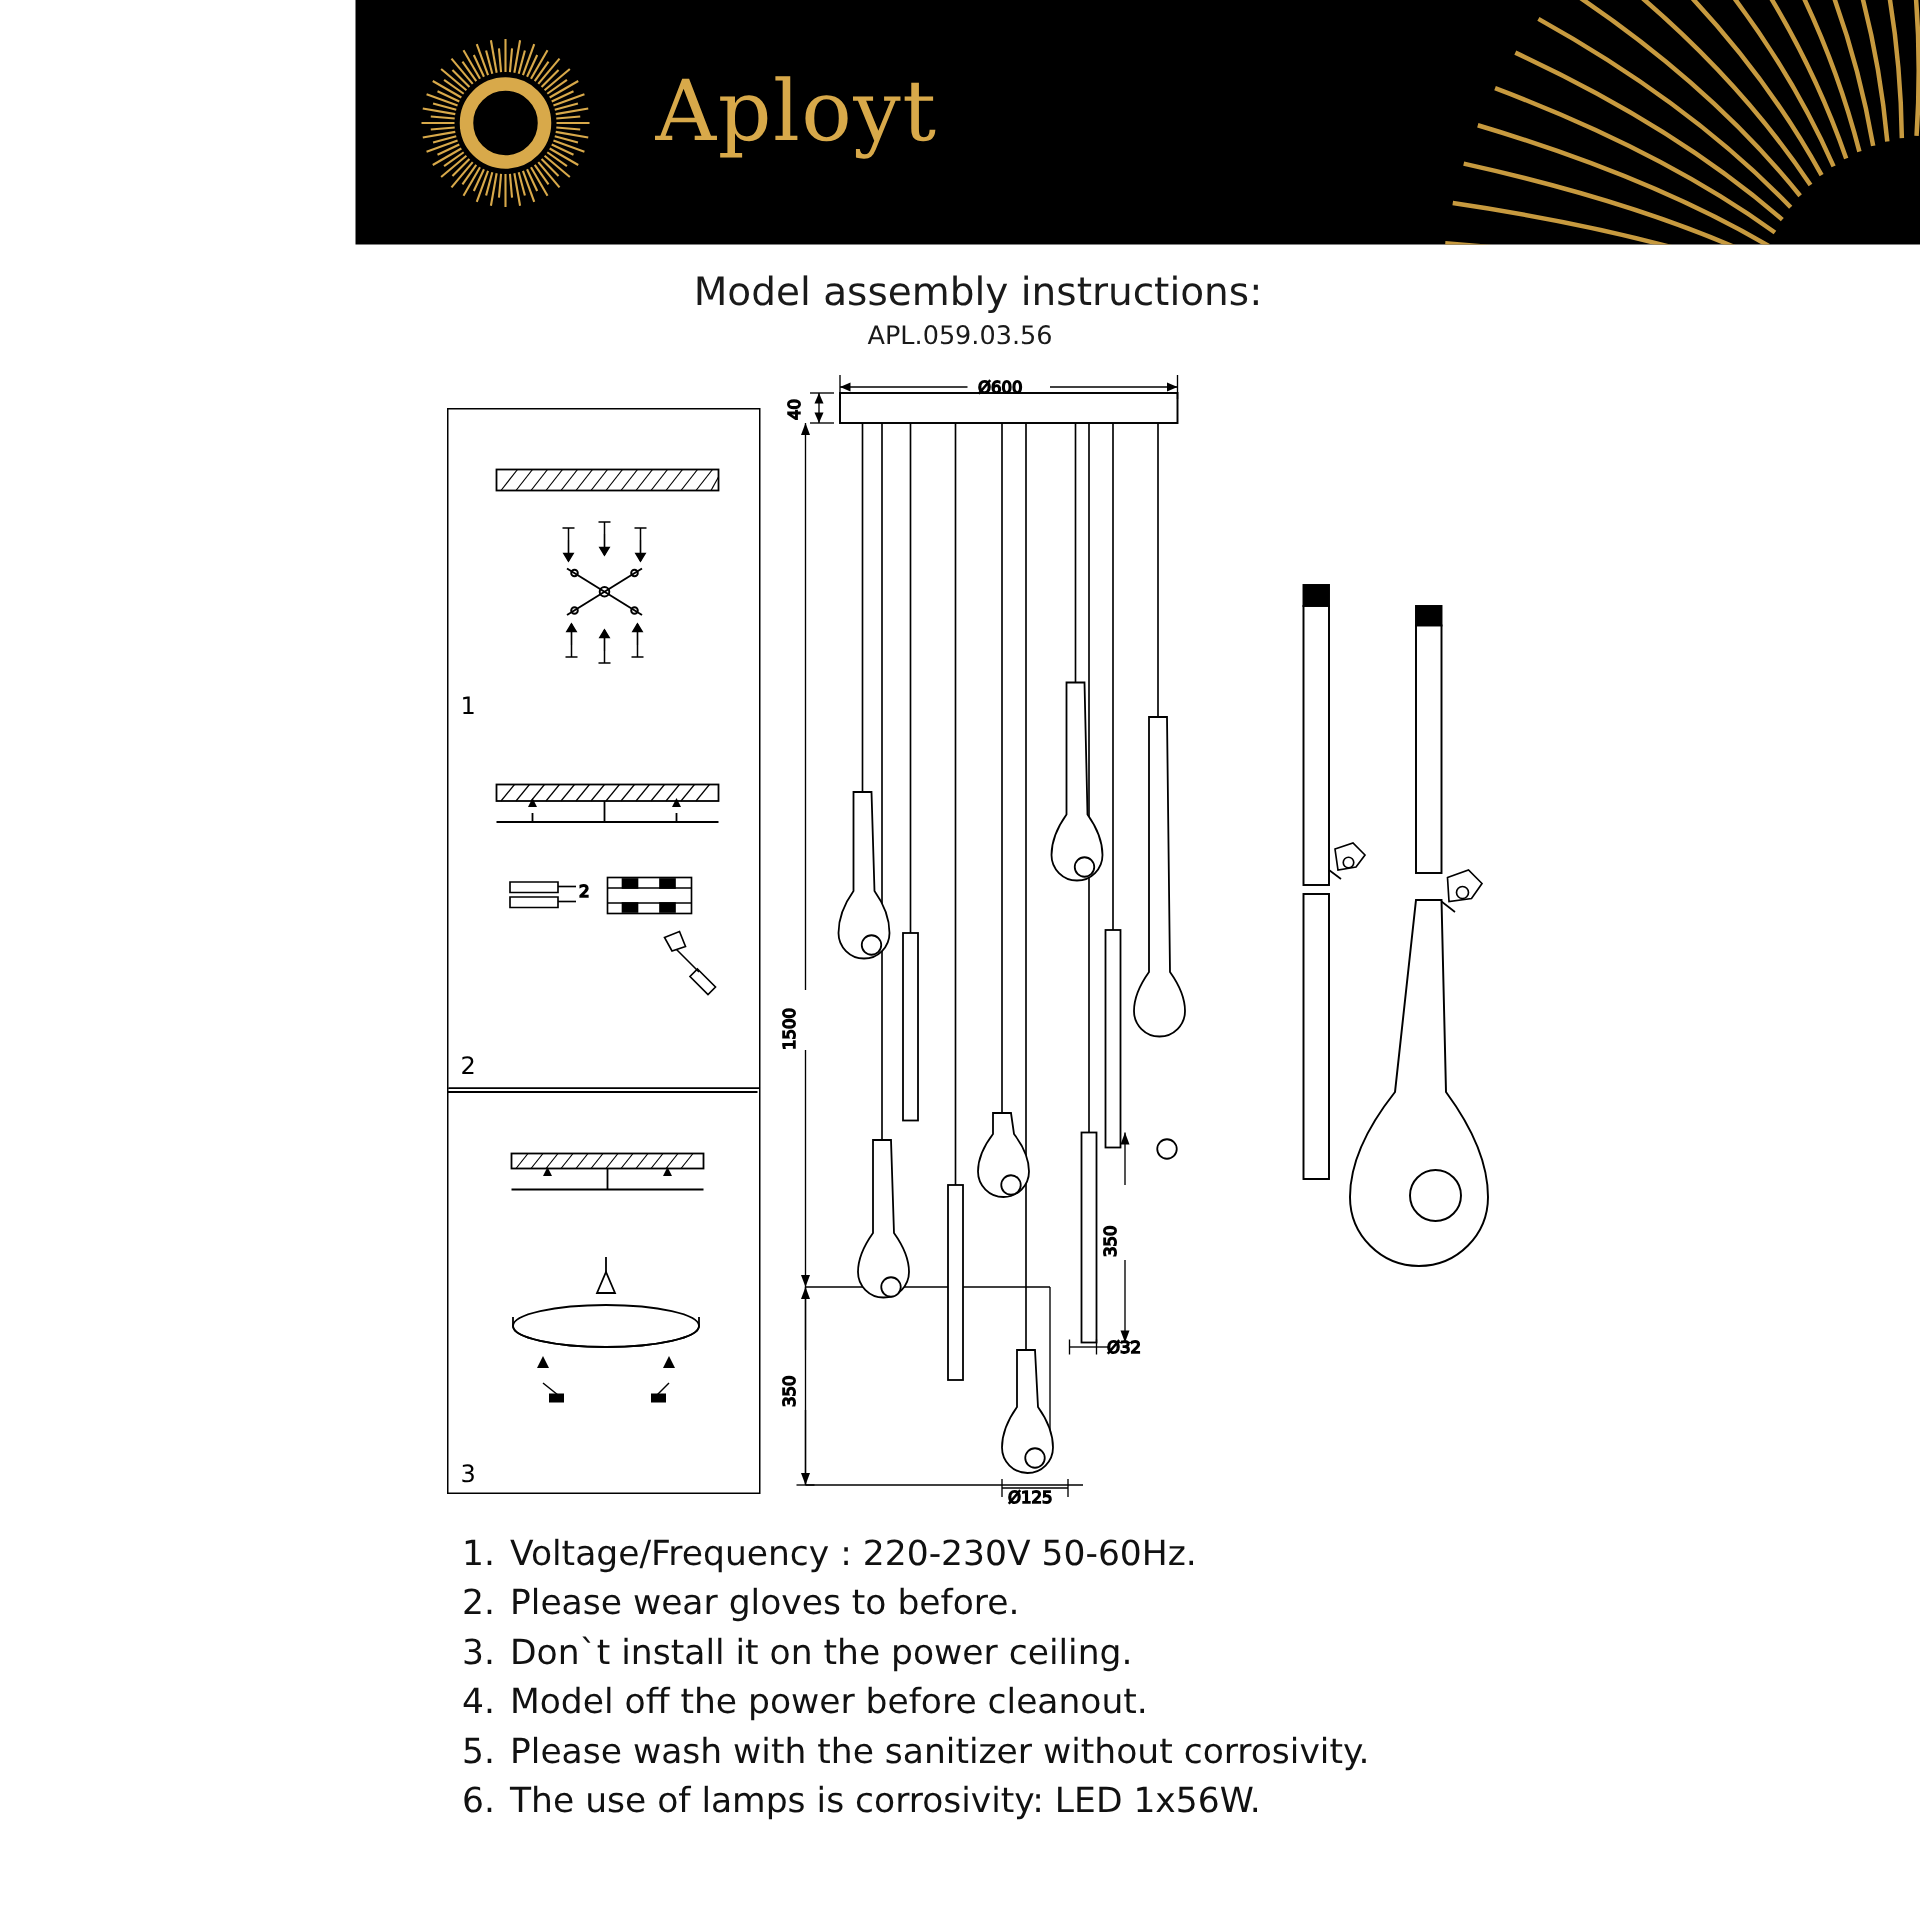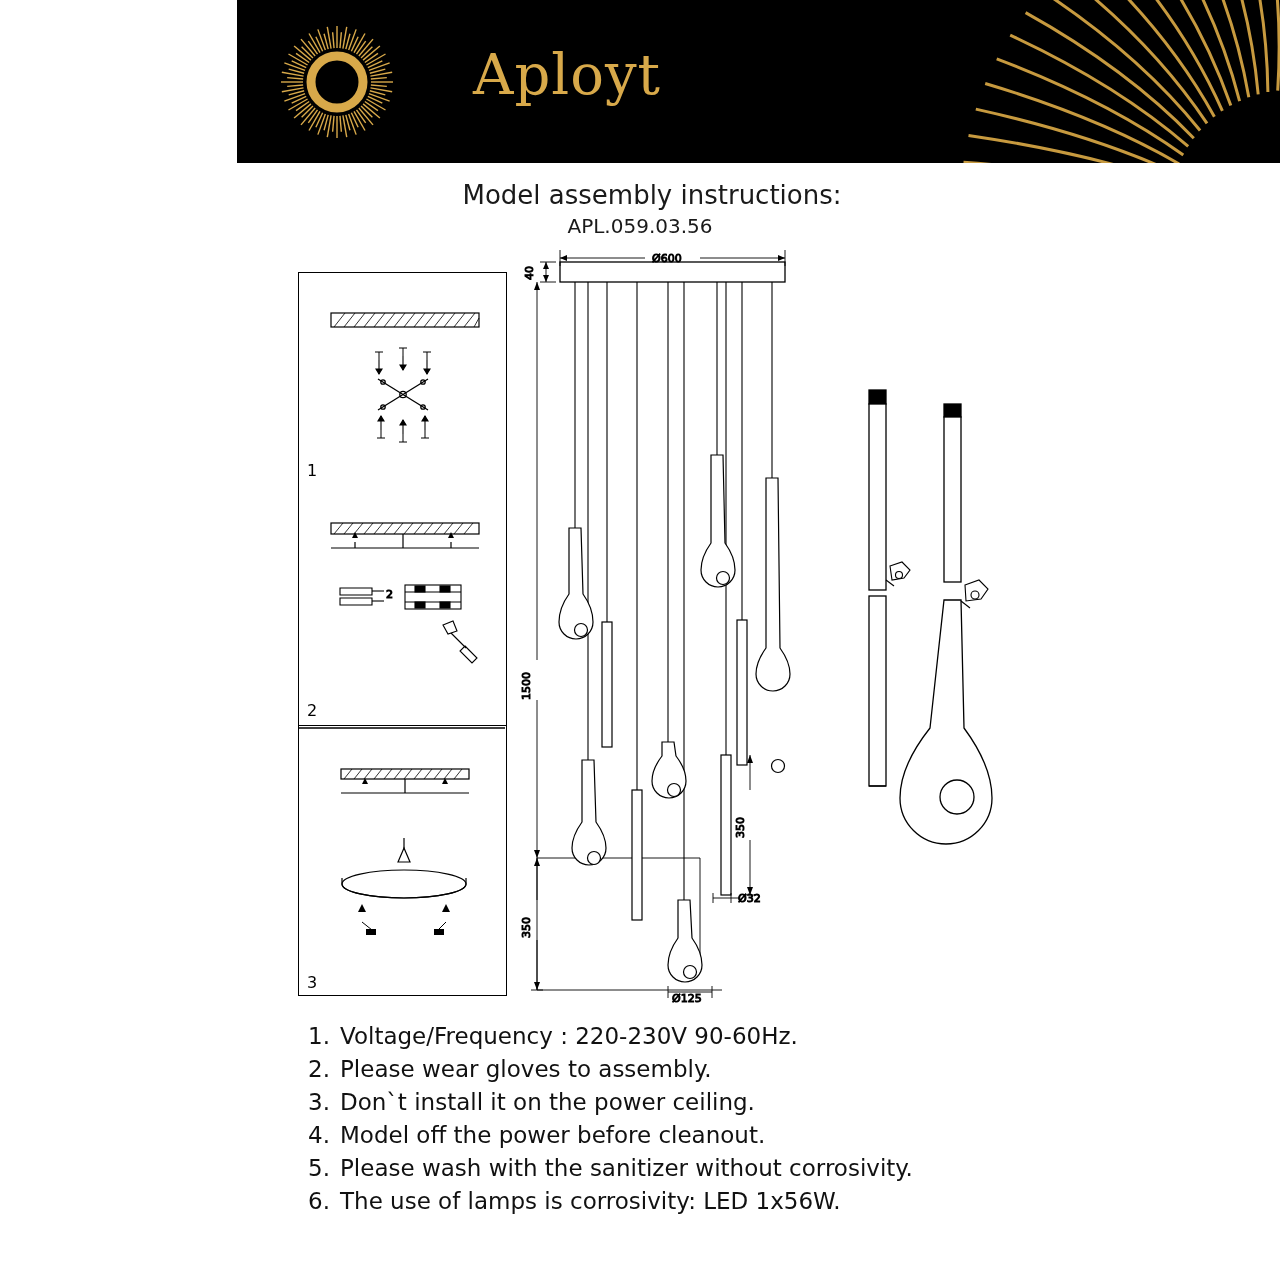--- a/index.html
+++ b/index.html
@@ -19,32 +19,31 @@
     background:#000;overflow:hidden;
   }
   .banner-logo-mark{
     position:absolute;left:40px;top:22px;width:120px;height:120px;
   }
   .banner-title{
     position:absolute;left:200px;top:42px;
     font-family:"DejaVu Serif", serif;
     font-size:56px;letter-spacing:1px;
     color:#d8a94a;
-    margin-left:36px;
   }
   .banner-rays{position:absolute;right:0;top:-40px;width:420px;height:260px;}
 
   
   .doc-title{
     position:absolute;left:12px;top:180px;width:1280px;text-align:center;
     font-size:26px;color:#1a1a1a;
   }
   .doc-model{
     position:absolute;left:0;top:214px;width:1280px;text-align:center;
-    font-size:20px;color:#1a1a1a;
+    font-size:17px;color:#1a1a1a;
   }
 
   
   .steps-panel{
     position:absolute;left:298px;top:272px;width:207px;height:722px;
     border:1.4px solid #000;
   }
   .steps-div{position:absolute;left:0;width:207px;height:0;border-top:1.4px solid #000;}
   .step-num{position:absolute;font-size:16px;color:#000;}
 
@@ -487,25 +486,25 @@
         <path d="M965 585 l14 -5 l9 9 l-7 10 l-15 2 z"></path>
         <circle cx="975" cy="595" r="4"></circle>
         <path d="M961 601 l9 7"></path>
       </g>
     </g>
   </svg>
 
   <div class="instructions">
     <div class="row">
       <div class="n">1.</div>
-      <div class="t">Voltage/Frequency : 220-230V 90-60Hz.</div>
+      <div class="t">Voltage/Frequency : 220-230V 50-60Hz.</div>
     </div>
     <div class="row">
       <div class="n">2.</div>
-      <div class="t">Please wear gloves to assembly.</div>
+      <div class="t">Please wear gloves to before.</div>
     </div>
     <div class="row">
       <div class="n">3.</div>
       <div class="t">Don`t install it on the power ceiling.</div>
     </div>
     <div class="row">
       <div class="n">4.</div>
       <div class="t">Model off the power before cleanout.</div>
     </div>
     <div class="row">

